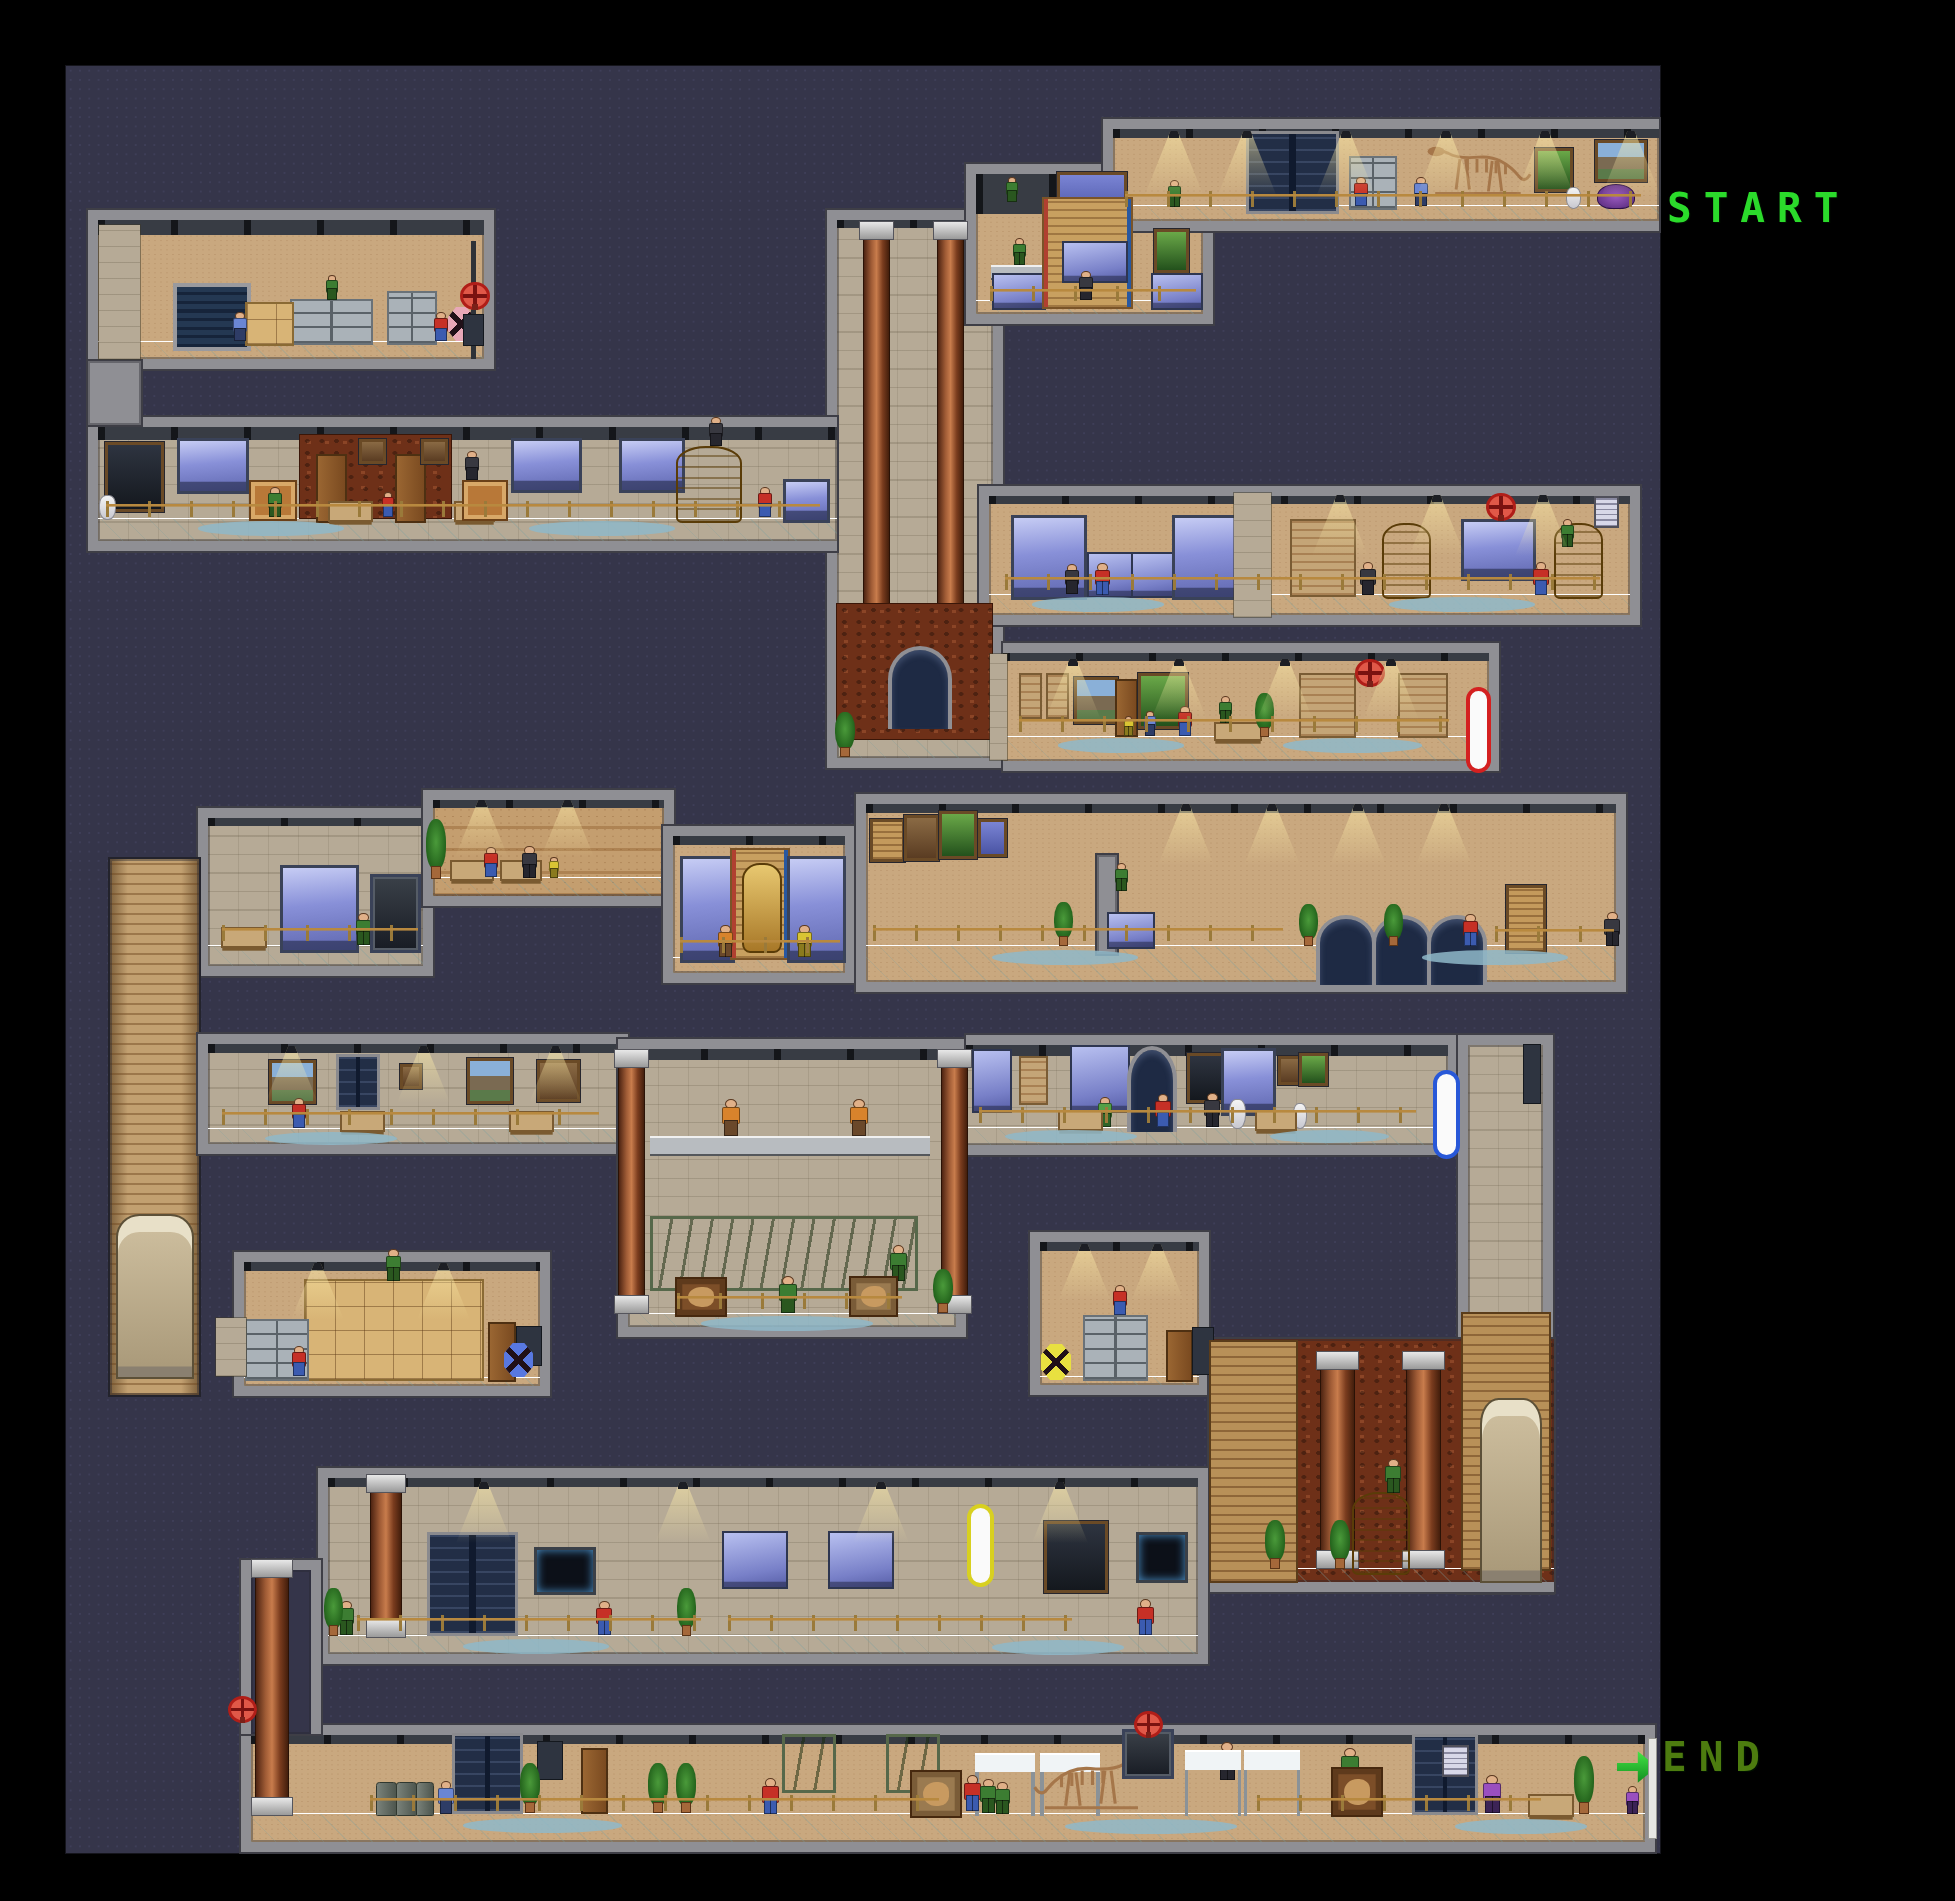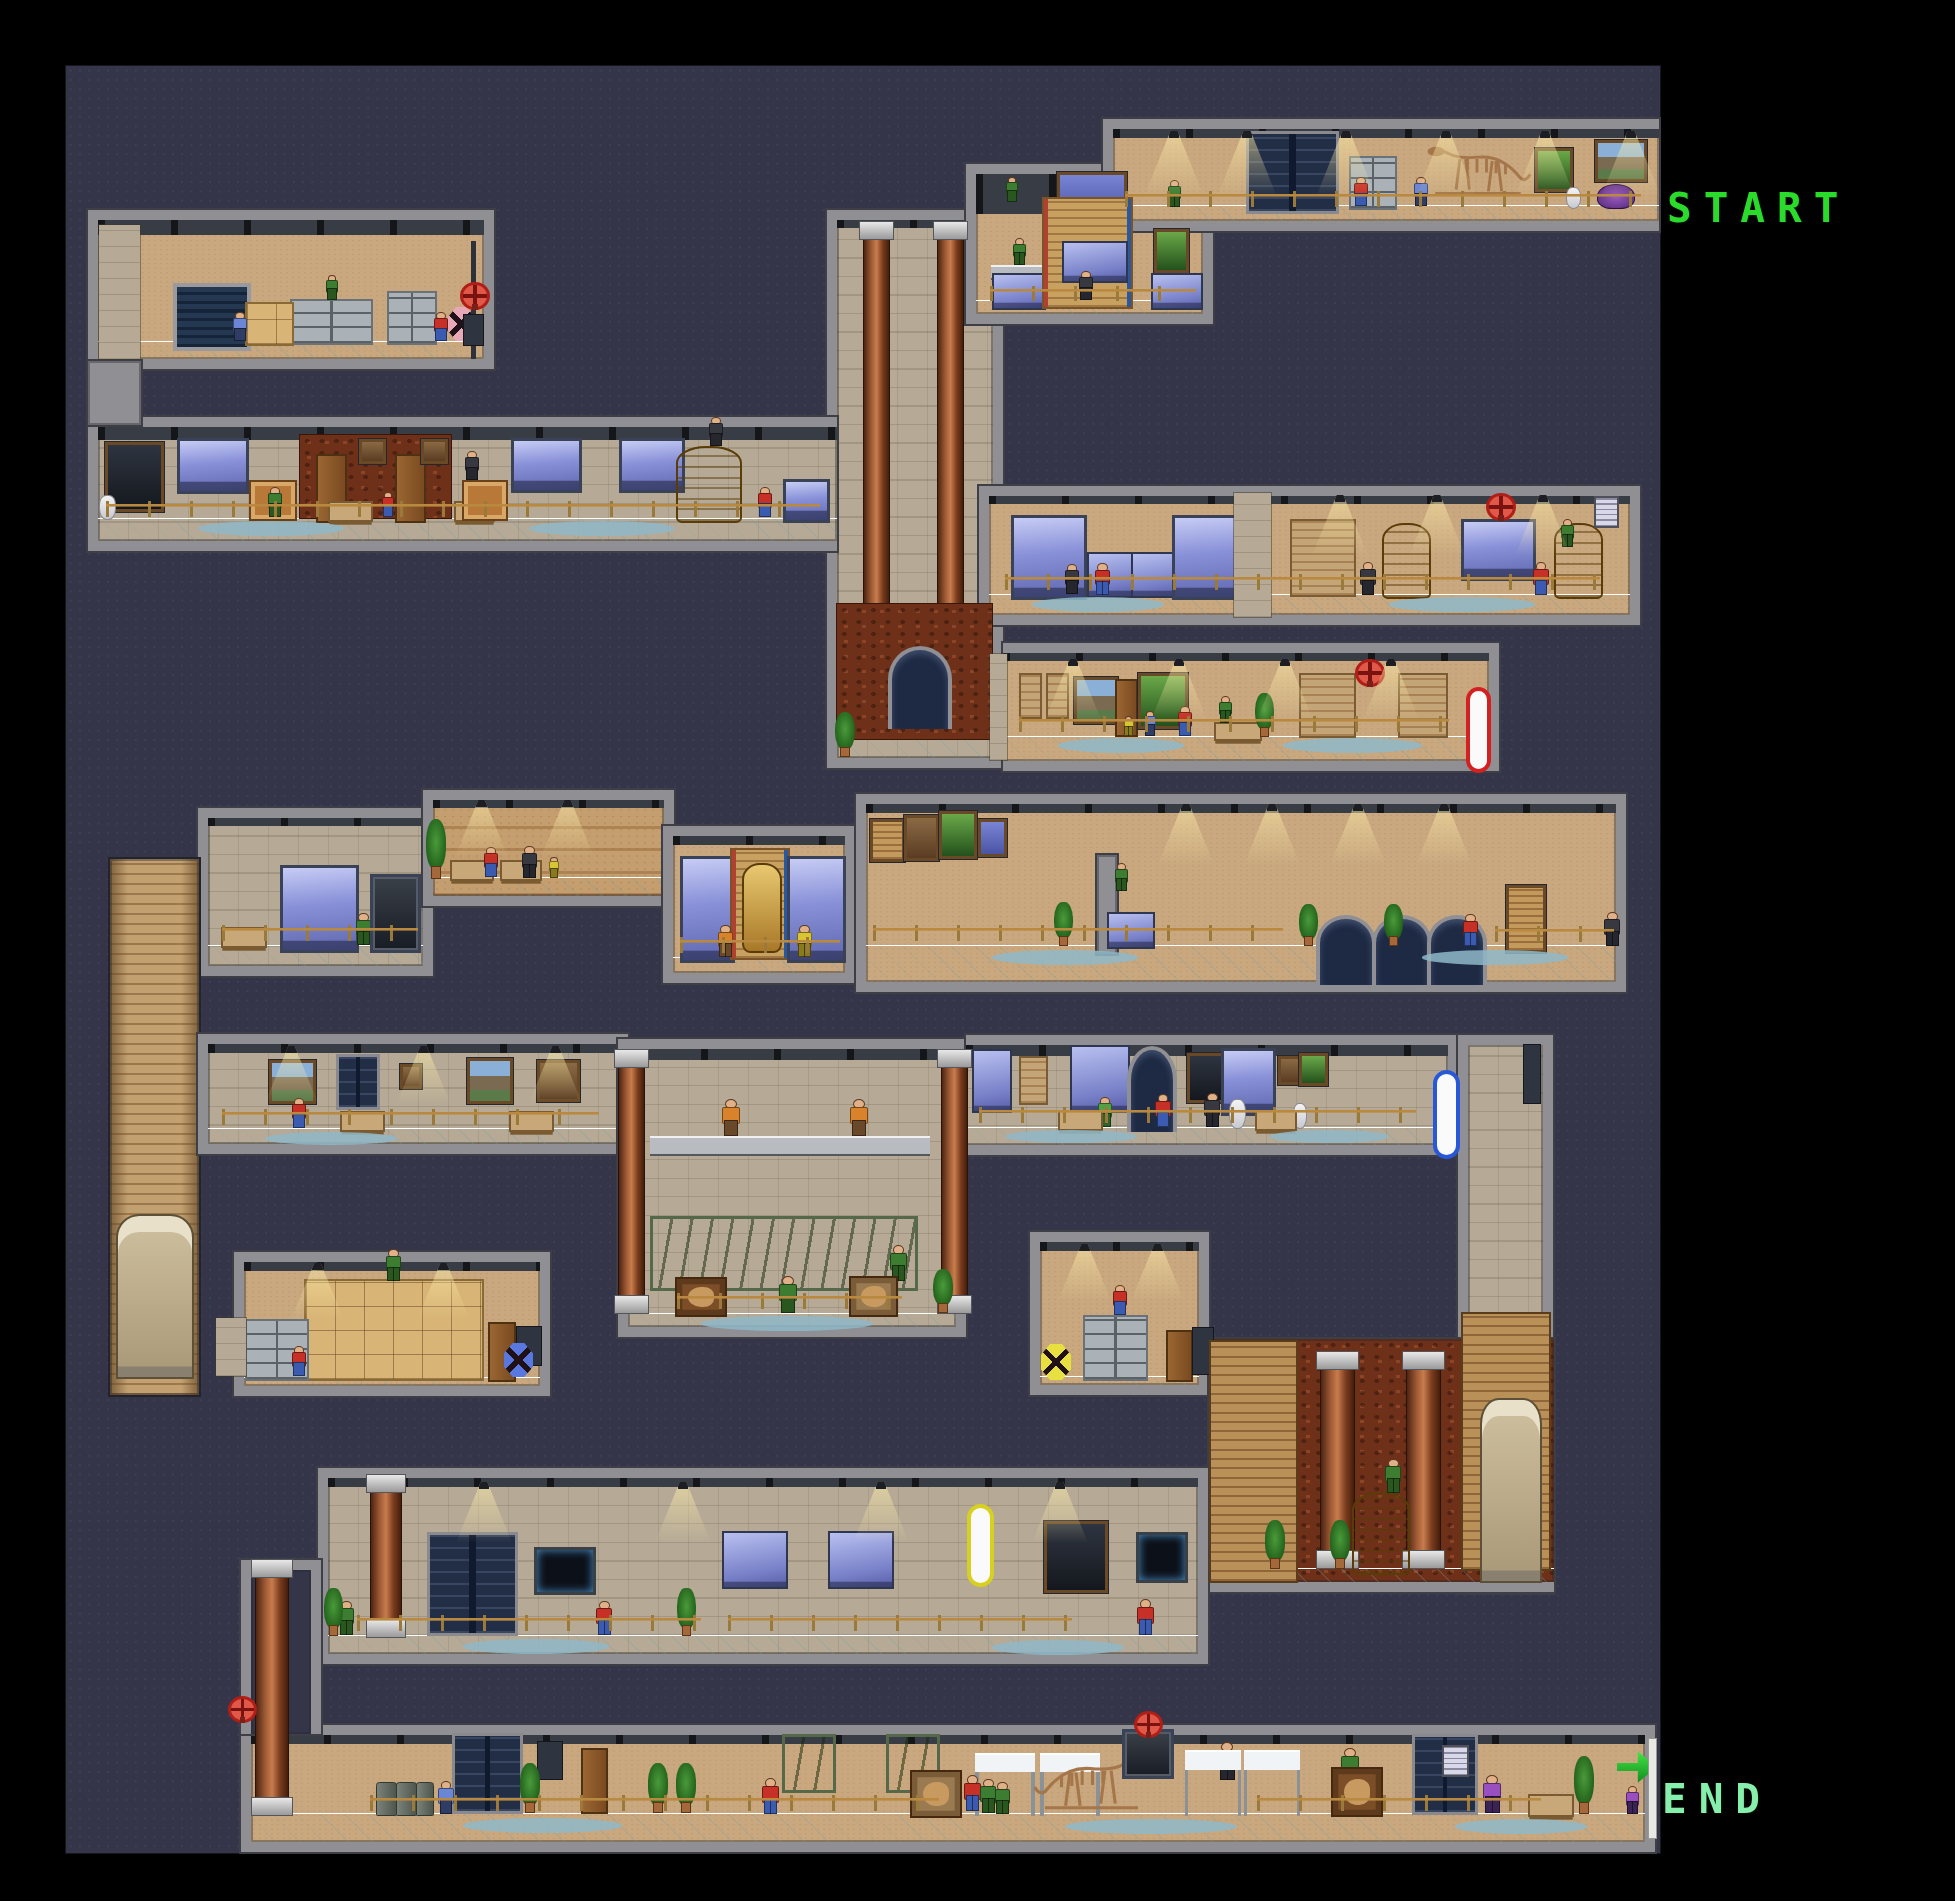--- a/index.html
+++ b/index.html
@@ -103,21 +103,21 @@
   .pp-legs{position:absolute;left:16%;width:68%;bottom:0;height:39%;border:0.7px solid rgba(0,0,0,.45);
      background-image:linear-gradient(90deg,transparent 46%,rgba(0,0,0,.5) 46% 54%,transparent 54%);}
   svg.dino{position:absolute;overflow:visible;}
 </style>
 </head>
 <body>
 
 <div id="scene">
   <div id="map-bg" style="left: 65px; top: 65px; width: 1594px; height: 1787px;"></div>
   <div class="label" id="start-label" style="left: 1667px; top: 184px; color: rgb(43, 219, 43);">START</div>
-  <div class="label" id="end-label" style="left: 1662px; top: 1775px; color: #86efac;">END</div>
+  <div class="label" id="end-label" style="left: 1662px; top: 1733px; color: #4d7c0f;">END</div>
 <div class="room s-stone" style="left: 827px; top: 210px; width: 176px; height: 558px; position: absolute; box-sizing: border-box; border-width: 10.6px;">
       <div class="ceil" style="height: 8px;"></div>
       <div class="floor" style="height: 20px;"></div>
     </div>
     <div class="room s-stone" style="left: 88px; top: 417px; width: 749px; height: 134px; position: absolute; box-sizing: border-box; border-width: 10.6px 0px 10.6px 10.6px;">
       <div class="ceil" style="height: 13.2px;"></div>
       <div class="floor" style="height: 22.5px;"></div>
     </div>
     <div class="room s-tan" style="left: 88px; top: 210px; width: 406px; height: 159px; position: absolute; box-sizing: border-box; border-width: 10.6px;">
       <div class="ceil" style="height: 14.6px;"></div>

